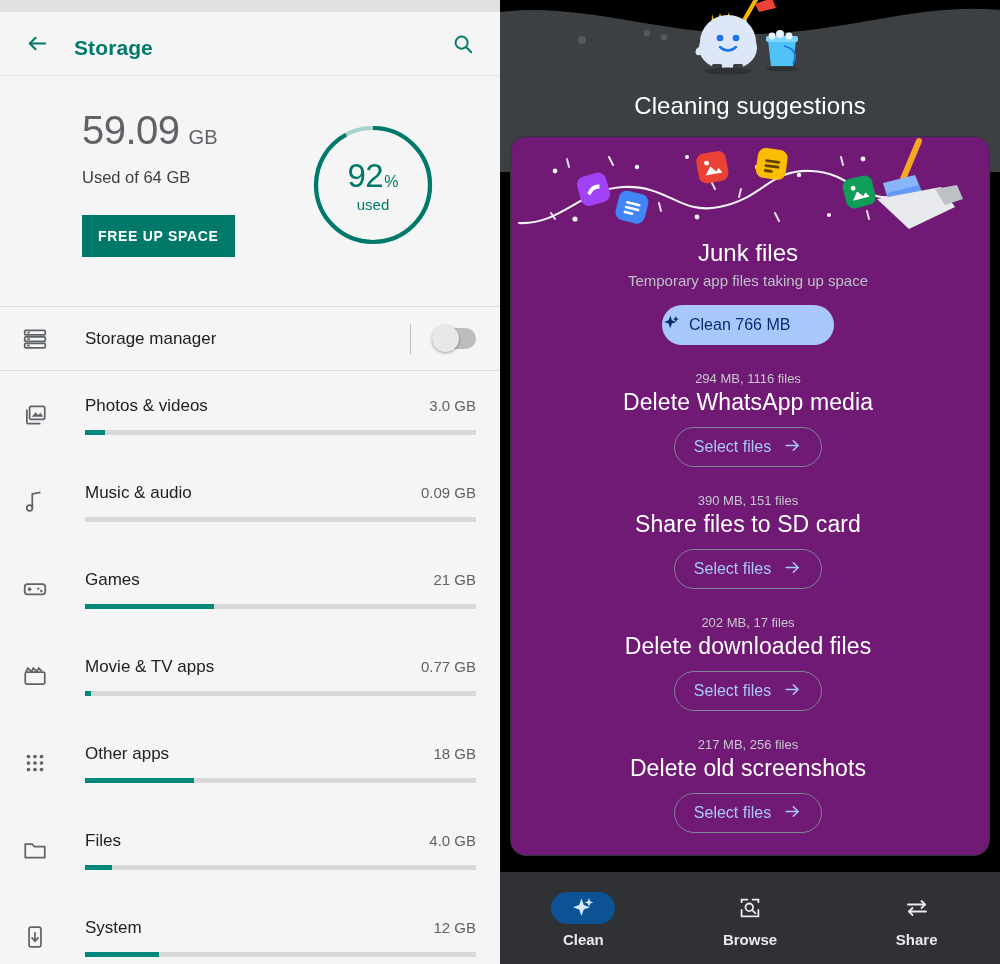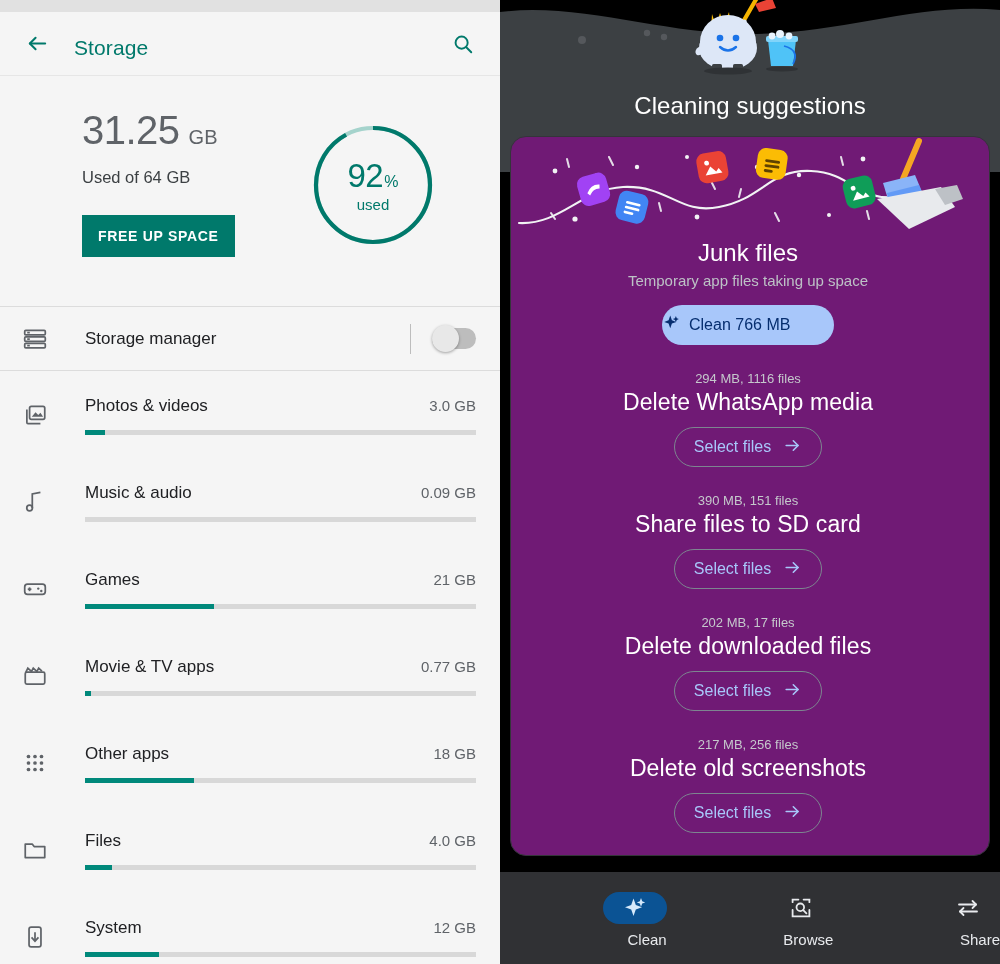--- a/index.html
+++ b/index.html
@@ -26,21 +26,21 @@
     display: flex; align-items: center;
     padding: 0 18px;
     border-bottom: 1px solid #E6E6E6;
   }
   .back-btn {
     width: 38px; height: 38px;
     display: flex; align-items: center; justify-content: center;
     cursor: pointer;
   }
   .appbar-title {
-    font-size: 21px; font-weight: normal; color: #00796B;
+    font-size: 21px; font-weight: bold; color: #00796B;
     margin-left: 18px; letter-spacing: .1px; margin-top: 8px;
   }
   .appbar-spacer { flex: 1; }
   .search-btn {
     width: 38px; height: 38px;
     display: flex; align-items: center; justify-content: center;
     cursor: pointer;
   }
 
   .summary {
@@ -172,22 +172,22 @@
     font-size: 16px; font-family: "Liberation Sans", sans-serif;
   }
 
   .bottomnav {
     position: absolute; left: 0; right: 0; bottom: 0; height: 92px;
     background: #303134;
     display: flex; align-items: center;
   }
   .nav-item {
     flex: 1; display: flex; flex-direction: column;
-    align-items: flex-end; justify-content: center; gap: 7px;
-    cursor: pointer; height: 100%; padding-top: 4px;
+    align-items: center; justify-content: center; gap: 7px;
+    cursor: pointer; height: 100%; padding-top: 4px; font-weight: bold;
   }
   .nav-pill {
     width: 64px; height: 32px; border-radius: 16px;
     display: flex; align-items: center; justify-content: center;
   }
   .nav-pill.active { background: #0B5394; }
   .nav-label { color: #E8EAED; font-size: 15px; }
 </style>
 </head>
 <body>
@@ -211,21 +211,21 @@
         <svg width="22" height="22" viewBox="0 0 24 24" fill="none" stroke="#00796B" stroke-width="2.1" stroke-linecap="round">
           <circle cx="10.5" cy="10.5" r="6.6"></circle>
             <line x1="15.6" y1="15.6" x2="21" y2="21"></line>
         </svg>
       </div>
     </div>
 
     <div class="summary">
       <div class="summary-left">
         <div class="used-line">
-          <span class="used-num">31.25</span>
+          <span class="used-num">59.09</span>
           <span class="used-unit">GB</span>
         </div>
         <div class="used-of">Used of 64 GB</div>
         <button class="free-btn">FREE UP SPACE</button>
       </div>
 
       <div class="donut-wrap">
         <svg width="126" height="126" viewBox="0 0 126 126">
           <circle cx="63" cy="63" r="57" fill="none" stroke="#A5D3CC" stroke-width="4.2"></circle>
           <circle id="donut-arc" cx="63" cy="63" r="57" fill="none" stroke="#00796B" stroke-width="4.2" stroke-linecap="butt" transform="rotate(-90 63 63)" stroke-dasharray="329.4902375084975 358.1415625092364"></circle>

